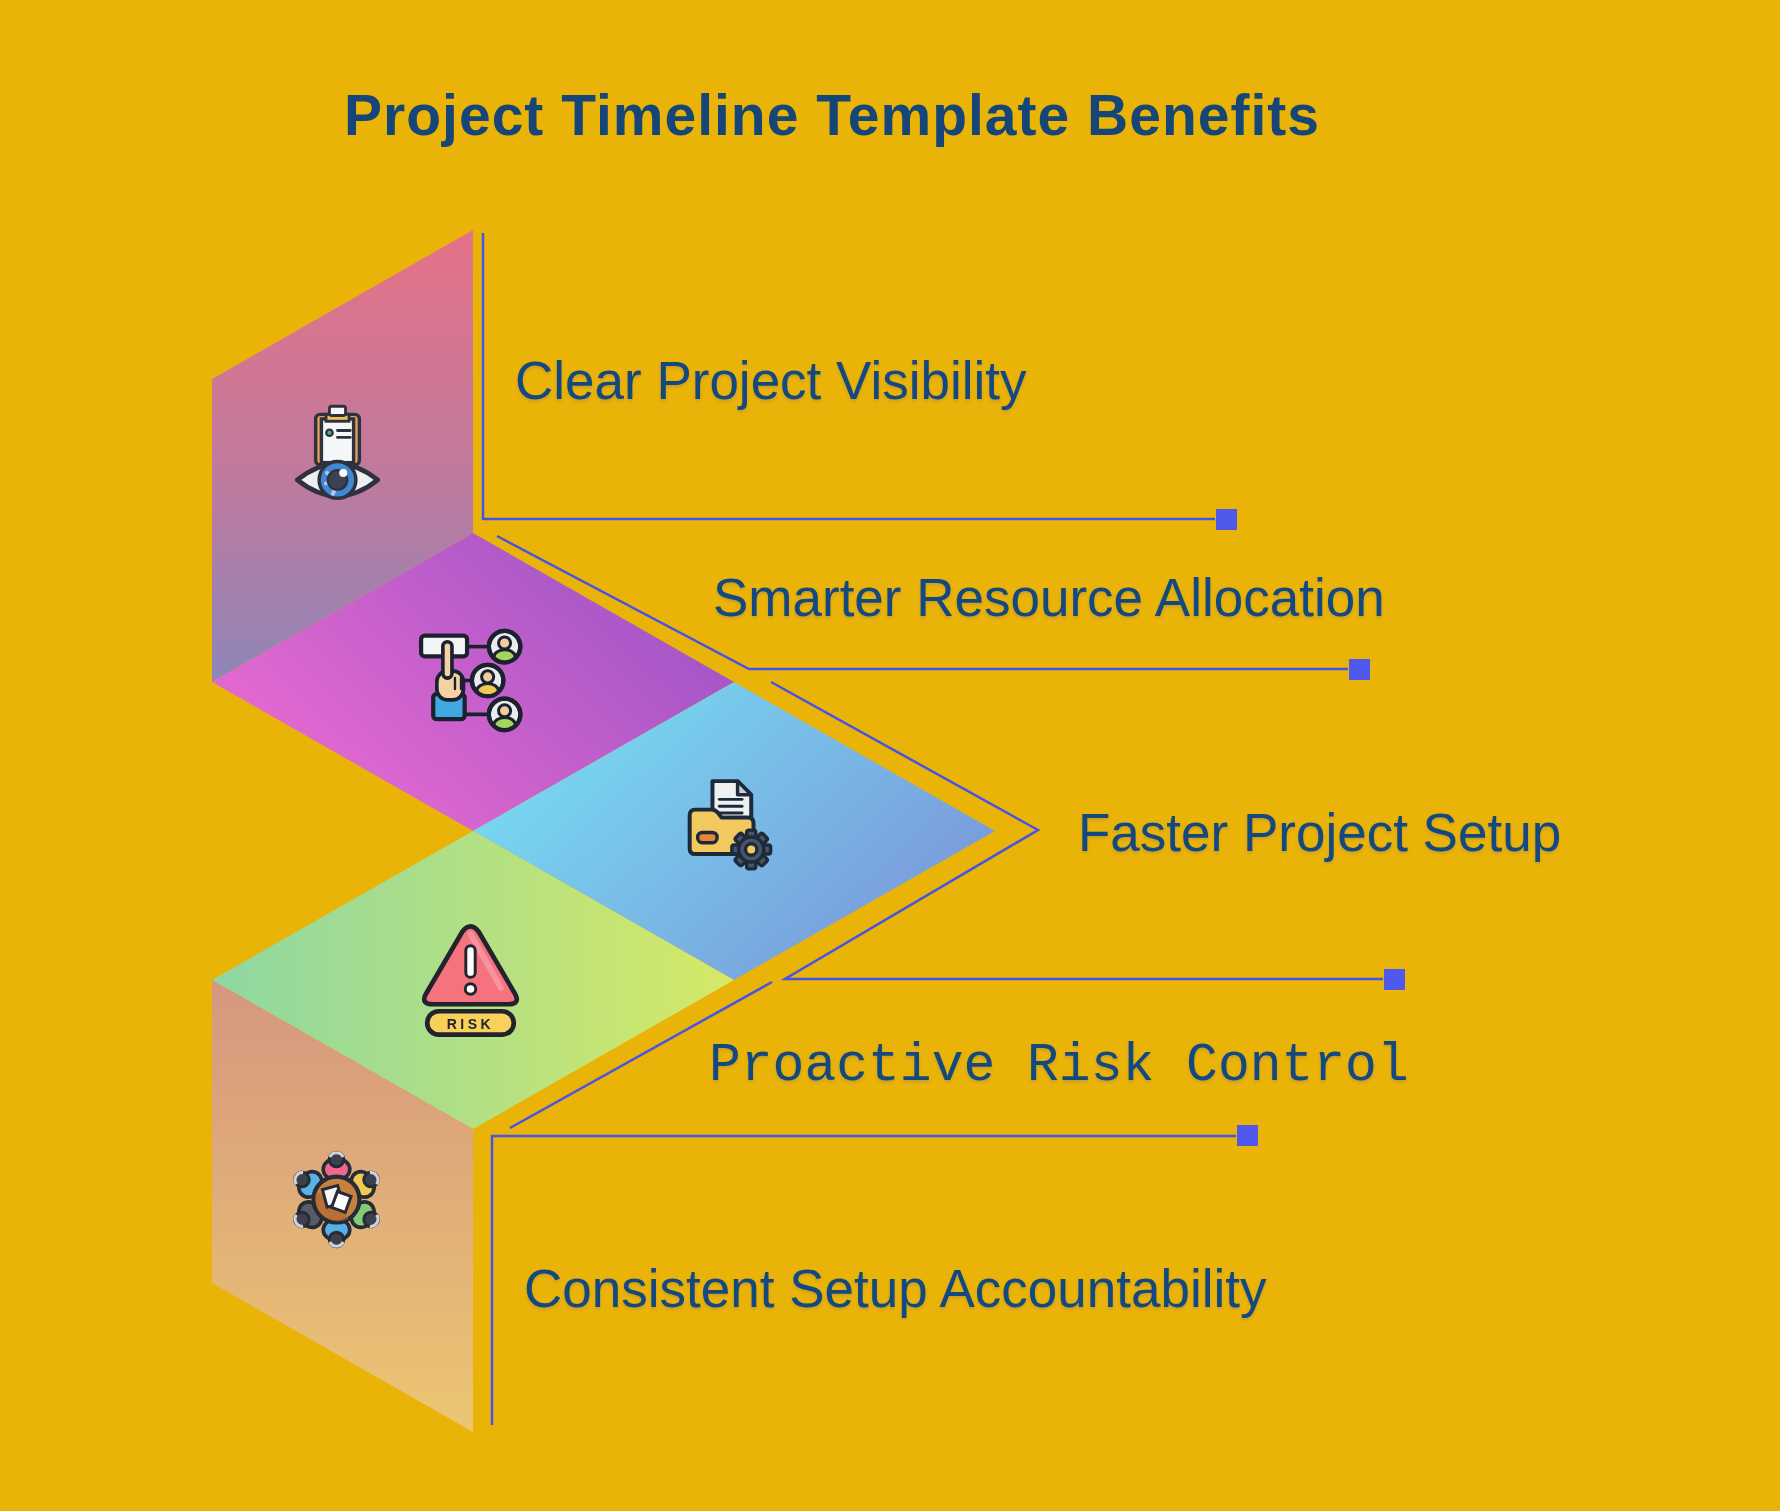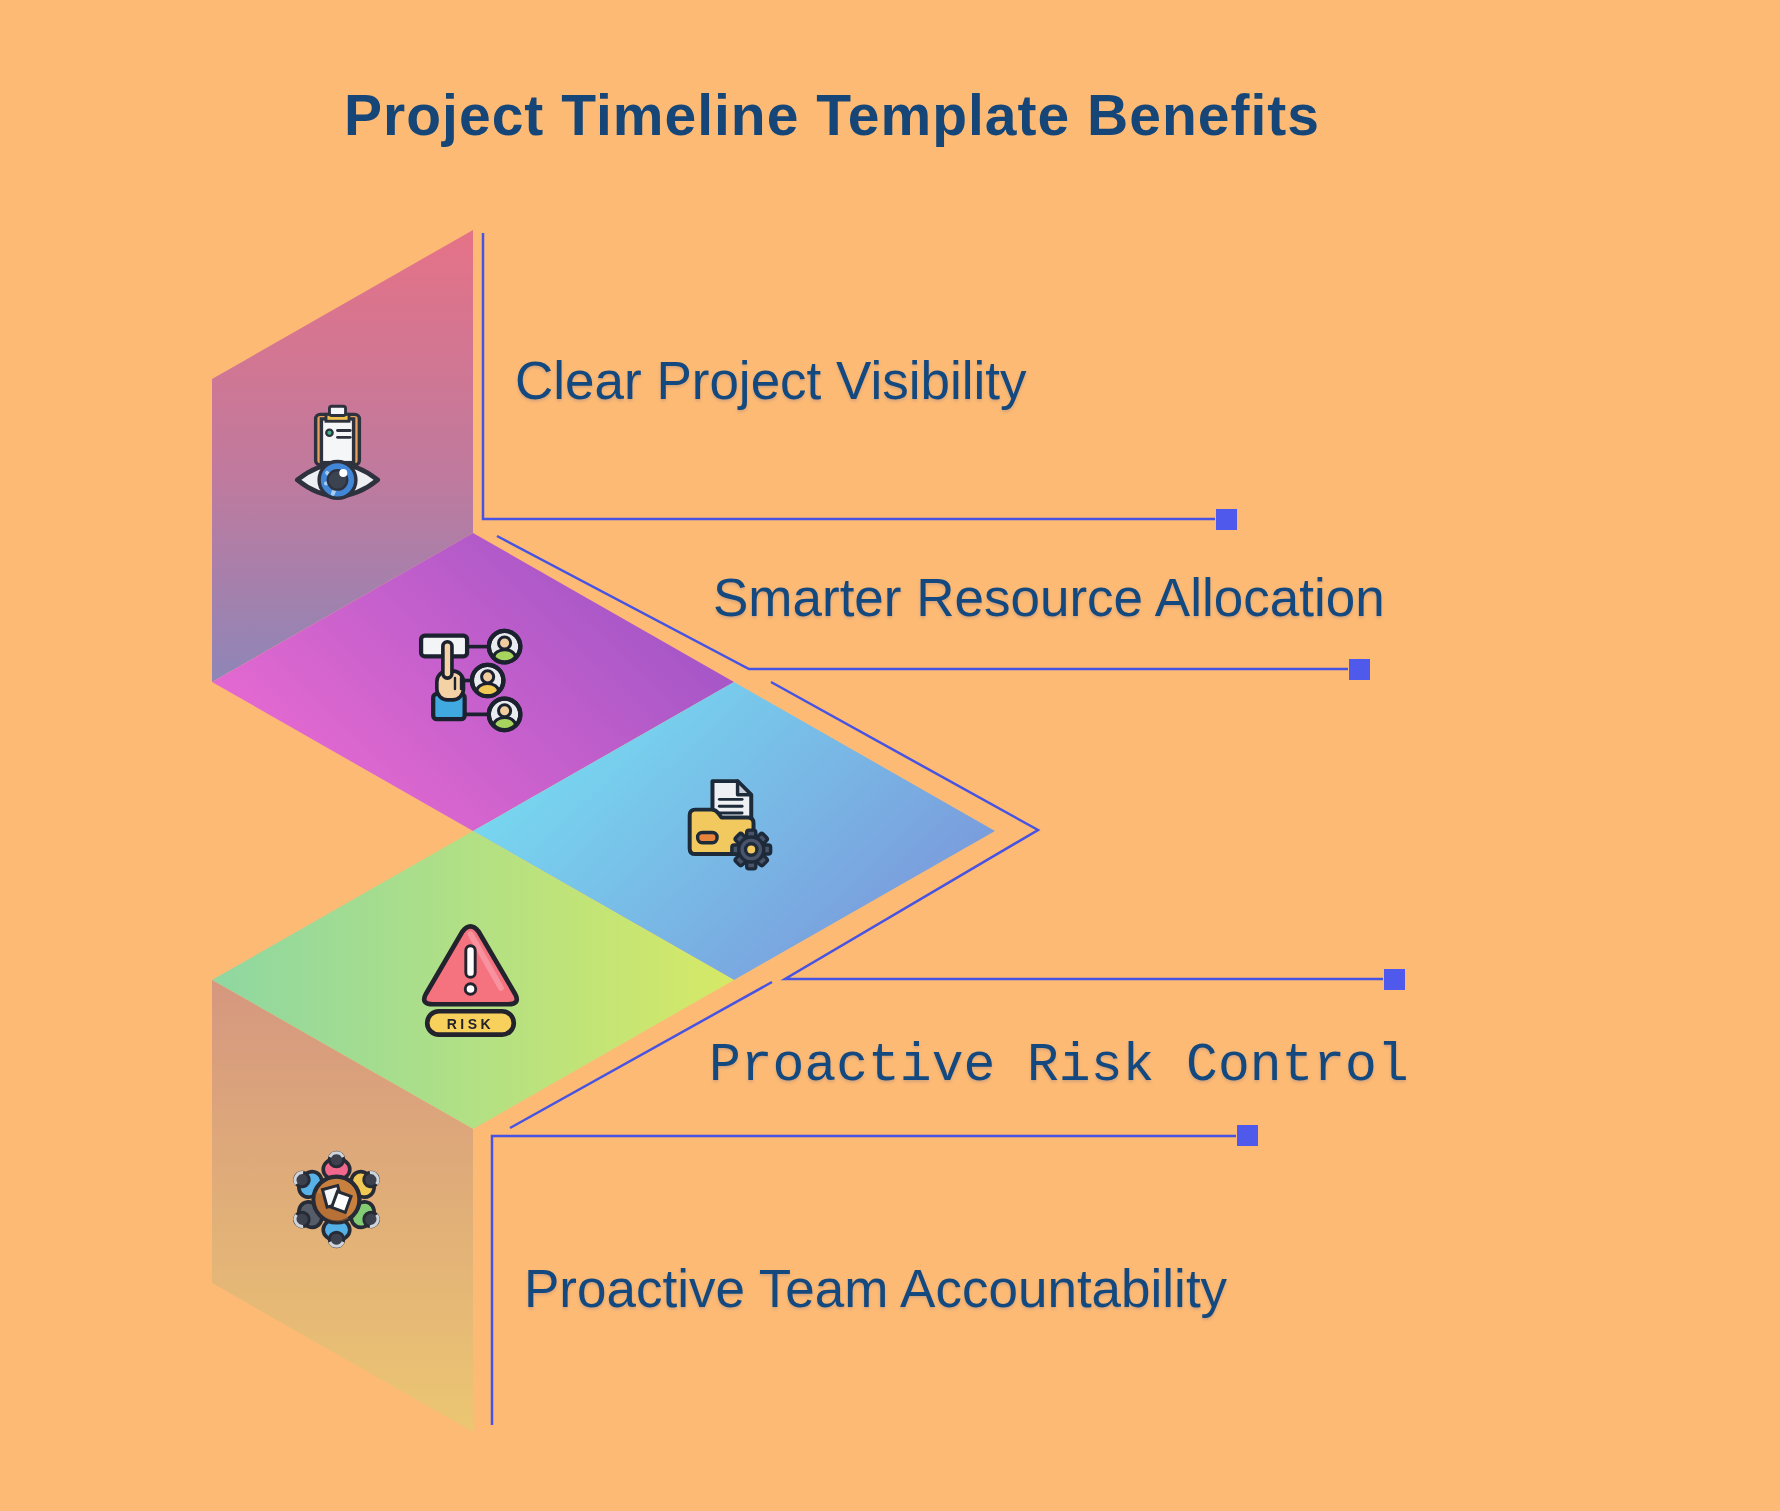--- a/index.html
+++ b/index.html
@@ -1,20 +1,20 @@
 <!DOCTYPE html>
 <html><head>
 <meta charset="utf-8">
 <style>
   html,body{margin:0;padding:0;}
   #canvas{
     position:relative;
     width:1780px;
     height:1511px;
-    background:#fdba74;
+    background:#eab308;
     overflow:hidden;
     font-family:"Liberation Sans", sans-serif;
   }
   #ribbon-svg{position:absolute;left:0;top:0;}
   .page-title{
     position:absolute;
     left:832px;
     top:82px;
     transform:translateX(-50%);
     white-space:nowrap;
@@ -94,22 +94,23 @@
       <rect x="1349" y="659" width="21" height="21"></rect>
       <rect x="1384" y="969" width="21" height="21"></rect>
       <rect x="1237" y="1125" width="21" height="21"></rect>
     </g>
   </svg>
 
   <div class="page-title">Project Timeline Template Benefits</div>
 
   <div class="benefit-label" id="label-1">Clear Project Visibility</div>
   <div class="benefit-label" id="label-2">Smarter Resource Allocation</div>
+  <div class="benefit-label" id="label-3">Faster Project Setup</div>
   <div class="benefit-label" id="label-4">Proactive Risk Control</div>
-  <div class="benefit-label" id="label-5">Proactive Team Accountability</div>
+  <div class="benefit-label" id="label-5">Consistent Setup Accountability</div>
 
   <svg class="icon" id="icon-1" viewBox="0 0 100 100">
     <rect x="31" y="9" width="38" height="44" rx="4" fill="#e8a05c" stroke="#2e323e" stroke-width="3"></rect>
     <rect x="36" y="13" width="28" height="38" fill="#f5f6f8" stroke="#2e323e" stroke-width="3"></rect>
     <rect x="40" y="9" width="20" height="6" fill="#f0c14c" stroke="#2e323e" stroke-width="2.5"></rect>
     <rect x="43" y="2" width="14" height="8" rx="2" fill="#f5f6f8" stroke="#2e323e" stroke-width="2.5"></rect>
     <circle cx="43" cy="25" r="2.8" fill="#3fb489" stroke="#2e323e" stroke-width="2"></circle>
     <g stroke="#2e323e" stroke-width="2.5" stroke-linecap="round">
       <line x1="50" y1="23" x2="61" y2="23"></line>
       <line x1="50" y1="29" x2="61" y2="29"></line>

